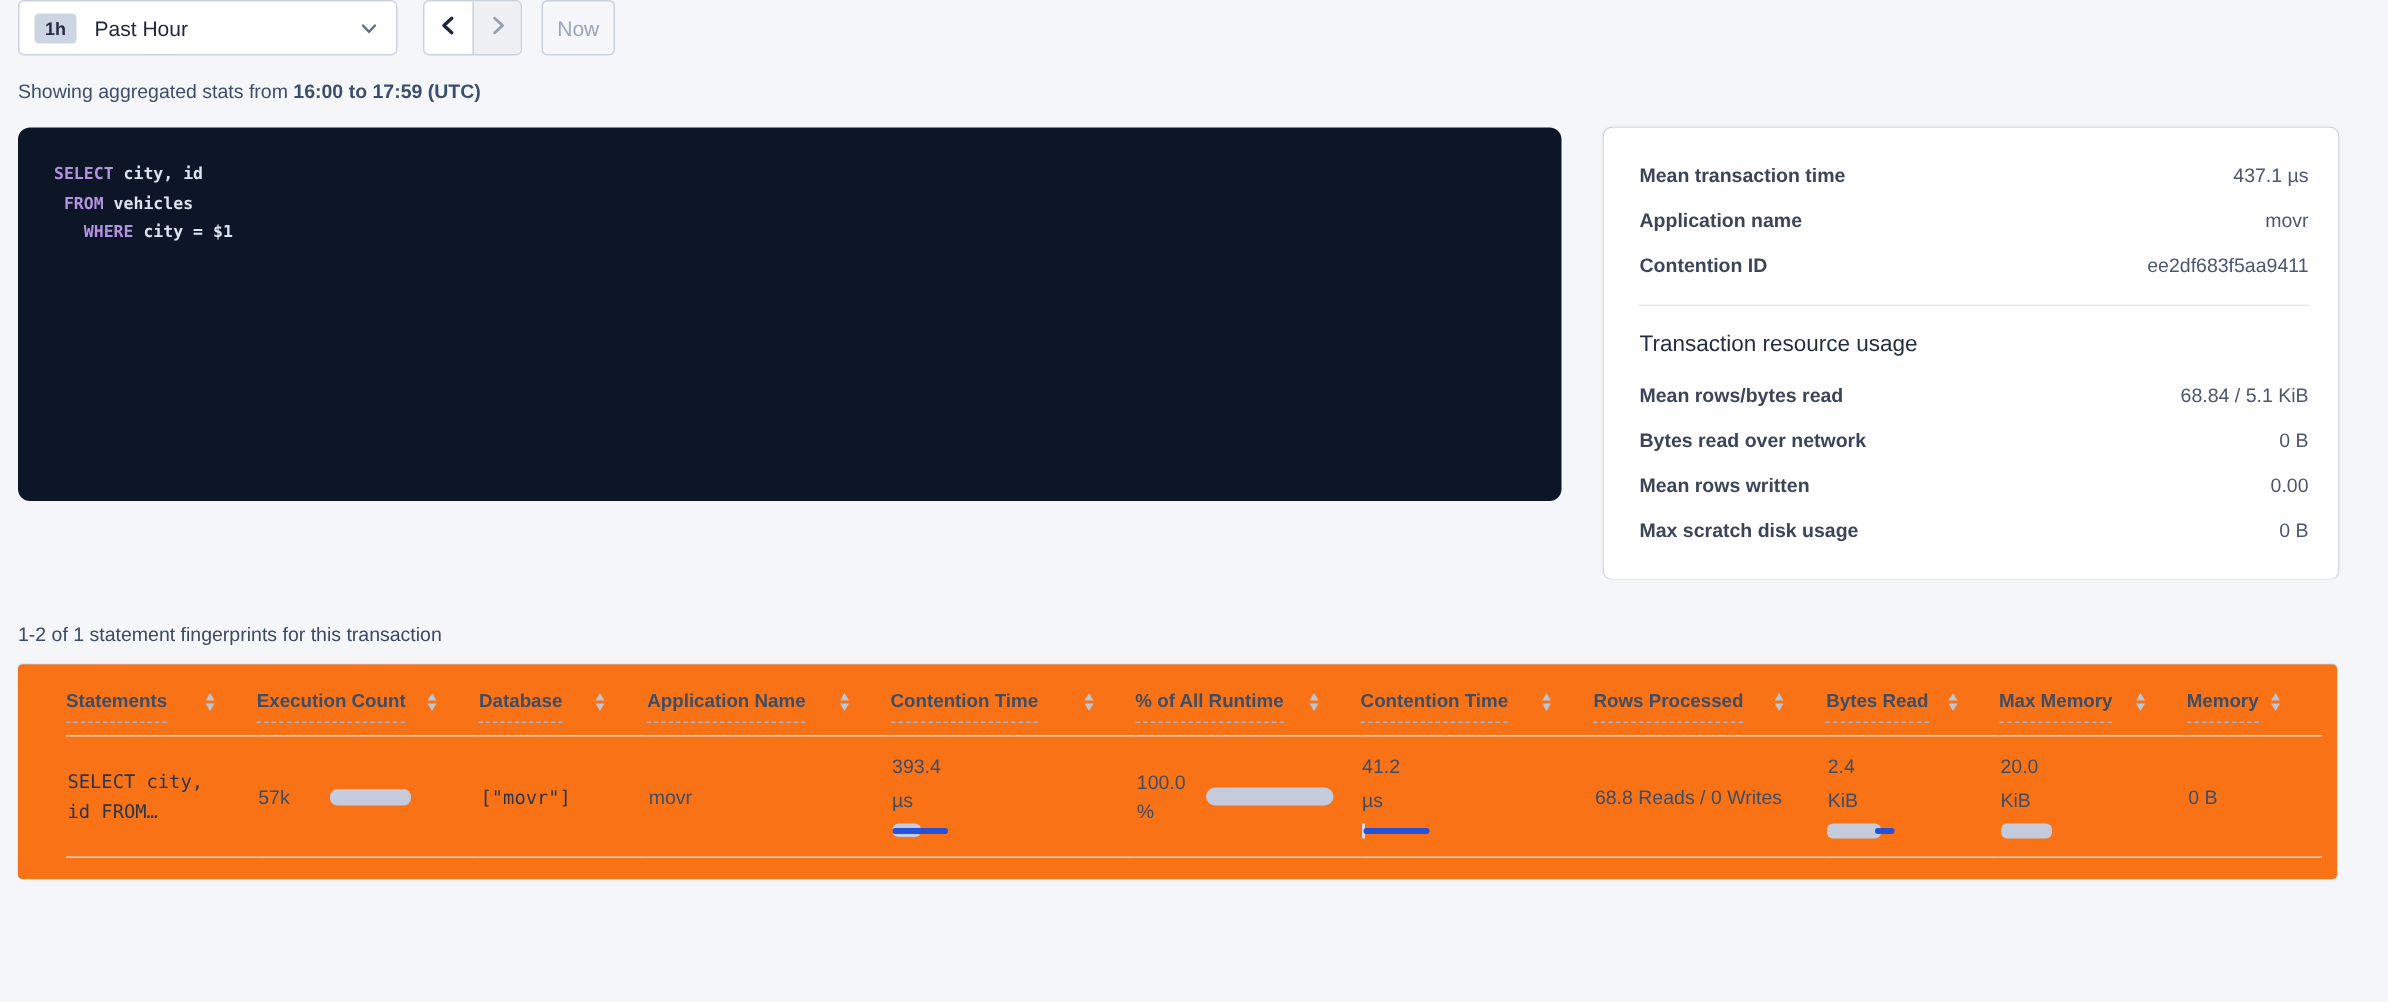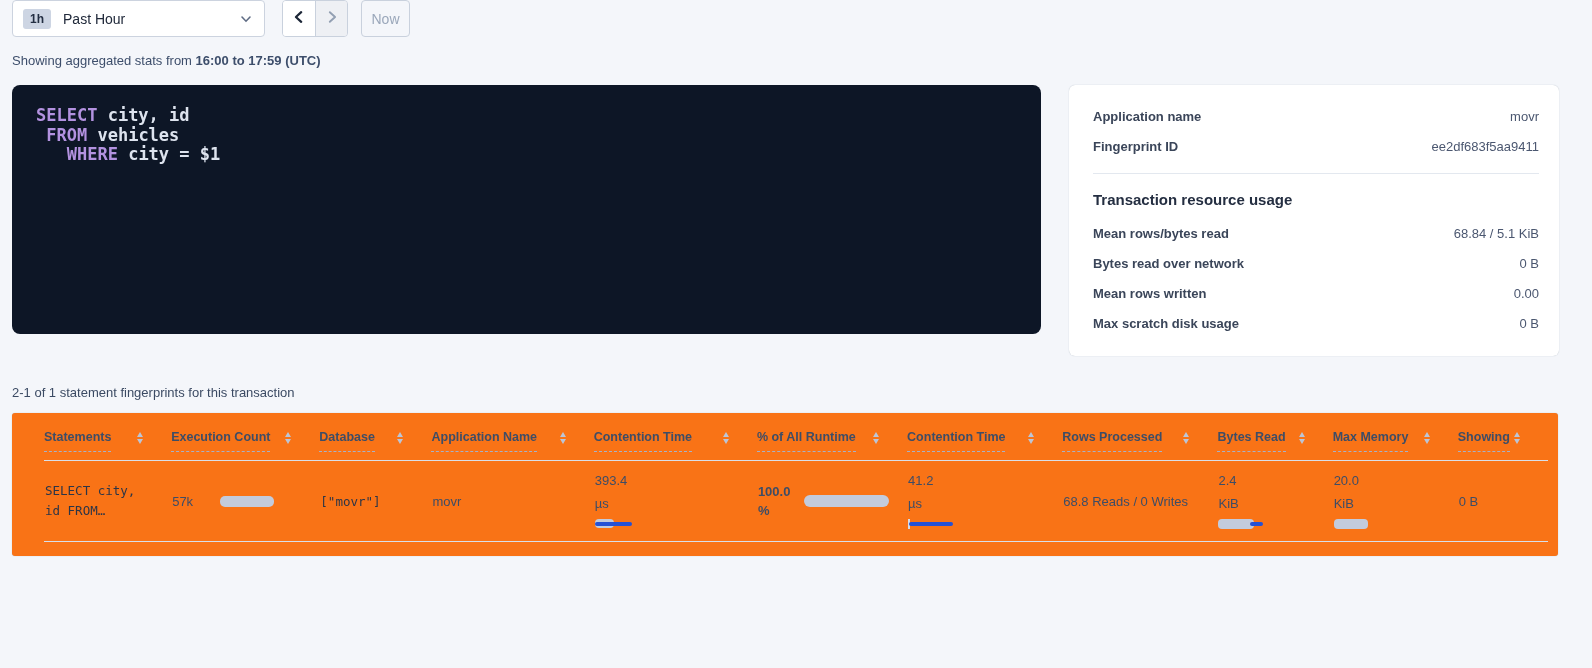--- a/index.html
+++ b/index.html
@@ -53,34 +53,34 @@
   .stats-line b { font-weight:700; }
 
   
   .main-row { display:flex; margin-top:17px; align-items:flex-start; }
   .sql-card {
     width:1029px; height:249px; background:#0d1626; border-radius:8px;
     padding:21px 24px; flex:none;
   }
   .sql-card pre {
     margin:0; font-family:"DejaVu Sans Mono", monospace;
-    font-size:17px; font-weight:700; line-height:19.5px; color:#dde3ee;
+    font-size:11px; font-weight:700; line-height:19.5px; color:#dde3ee;
   }
   .sql-card .kw { color:#b392e0; }
 
   .summary-card {
     width:490px; margin-left:28px; background:#fff; border-radius:6px;
     box-shadow:0 0 1px rgba(67,90,111,.4); padding:24px 20px 20px 24px; flex:none;
   }
   .sum-row { display:flex; justify-content:space-between; align-items:baseline; margin-bottom:14px; min-height:16px; }
   .sum-row:last-child { margin-bottom:4px; }
   .sum-label { font-size:13px; font-weight:700; color:#3a4559; }
   .sum-value { font-size:13px; color:#4b5770; text-align:right; }
   .sum-divider { border:none; border-top:1px solid #e3e8ef; margin:18px 0 16px 0; }
-  .sum-section-title { font-size:15px; font-weight:700; color:#242e41; margin:17px 0 18px 0; }
+  .sum-section-title { font-size:15px; font-weight:400; color:#242e41; margin:17px 0 18px 0; }
 
   
   .table-caption { margin:29px 0 0 0; font-size:13px; color:#3b4a63; }
   .table-card {
     margin-top:13px; background:#f97316; border-radius:3px;
     box-shadow:0 0 1px rgba(67,90,111,.4); padding:0 10px 14px 32px;
   }
   table { width:100%; border-collapse:collapse; table-layout:fixed; }
   th { text-align:left; padding:17px 6px 8px 0; vertical-align:top; }
   .th-flex { display:flex; align-items:flex-start; }
@@ -107,21 +107,21 @@
   .pill { background:#c3cbdc; border-radius:5px; height:11px; }
 
   .metric .v { line-height:16px; margin-bottom:7px; }
   .metric .u { line-height:16px; margin-bottom:7px; }
   .minibar { position:relative; height:10px; }
   .minibar .gpill { position:absolute; left:0; top:0; height:9px; border-radius:4px; background:#c3cbdc; }
   .minibar .gtick { position:absolute; left:0; top:0; width:2px; height:10px; background:#d6dbe4; }
   .minibar .bline { position:absolute; top:3px; height:4px; border-radius:2px; background:#2451d6; }
 
   .runtime-cell { display:flex; align-items:center; gap:14px; }
-  .runtime-cell .stack .v, .runtime-cell .stack .u { line-height:16px; margin:3px 0;font-weight:bold; }
+  .runtime-cell .stack .v, .runtime-cell .stack .u { line-height:16px; margin:3px 0; }
   .bigpill { background:#c3cbdc; border-radius:6px; height:12px; width:85px; flex:none; }
 </style>
 </head>
 <body>
 
 <div class="page">
 
 
   <div class="controls">
     <div class="time-picker">
@@ -156,25 +156,29 @@
 
   <div class="main-row">
     <div class="sql-card">
       <pre><span class="kw">SELECT</span> city, id
  <span class="kw">FROM</span> vehicles
    <span class="kw">WHERE</span> city = $1</pre>
     </div>
 
     <aside class="summary-card">
       <div class="sum-row">
+        <span class="sum-label">Mean transaction time</span>
+        <span class="sum-value">437.1 µs</span>
+      </div>
+      <div class="sum-row">
         <span class="sum-label">Application name</span>
         <span class="sum-value">movr</span>
       </div>
       <div class="sum-row">
-        <span class="sum-label">Fingerprint ID</span>
+        <span class="sum-label">Contention ID</span>
         <span class="sum-value">ee2df683f5aa9411</span>
       </div>
       <hr class="sum-divider">
       <h3 class="sum-section-title">Transaction resource usage</h3>
       <div class="sum-row">
         <span class="sum-label">Mean rows/bytes read</span>
         <span class="sum-value">68.84 / 5.1 KiB</span>
       </div>
       <div class="sum-row">
         <span class="sum-label">Bytes read over network</span>
@@ -184,21 +188,21 @@
         <span class="sum-label">Mean rows written</span>
         <span class="sum-value">0.00</span>
       </div>
       <div class="sum-row">
         <span class="sum-label">Max scratch disk usage</span>
         <span class="sum-value">0 B</span>
       </div>
     </aside>
   </div>
 
-  <p class="table-caption">2-1 of 1 statement fingerprints for this transaction</p>
+  <p class="table-caption">1-2 of 1 statement fingerprints for this transaction</p>
 
   <div class="table-card">
     <table>
       <colgroup>
         <col style="width:127px">
           <col style="width:148px">
           <col style="width:112px">
           <col style="width:162px">
         <col style="width:163px">
           <col style="width:150px">
@@ -295,21 +299,21 @@
               <div class="th-flex">
                 <span class="th-label">Max Memory</span>
                 <span class="sort">
                   <i class="up"></i>
                   <i class="dn"></i>
                 </span>
               </div>
             </th>
           <th>
               <div class="th-flex">
-                <span class="th-label">Showing</span>
+                <span class="th-label">Memory</span>
                 <span class="sort">
                   <i class="up"></i>
                   <i class="dn"></i>
                 </span>
               </div>
             </th>
         </tr>
       </thead>
       <tbody>
         <tr>

